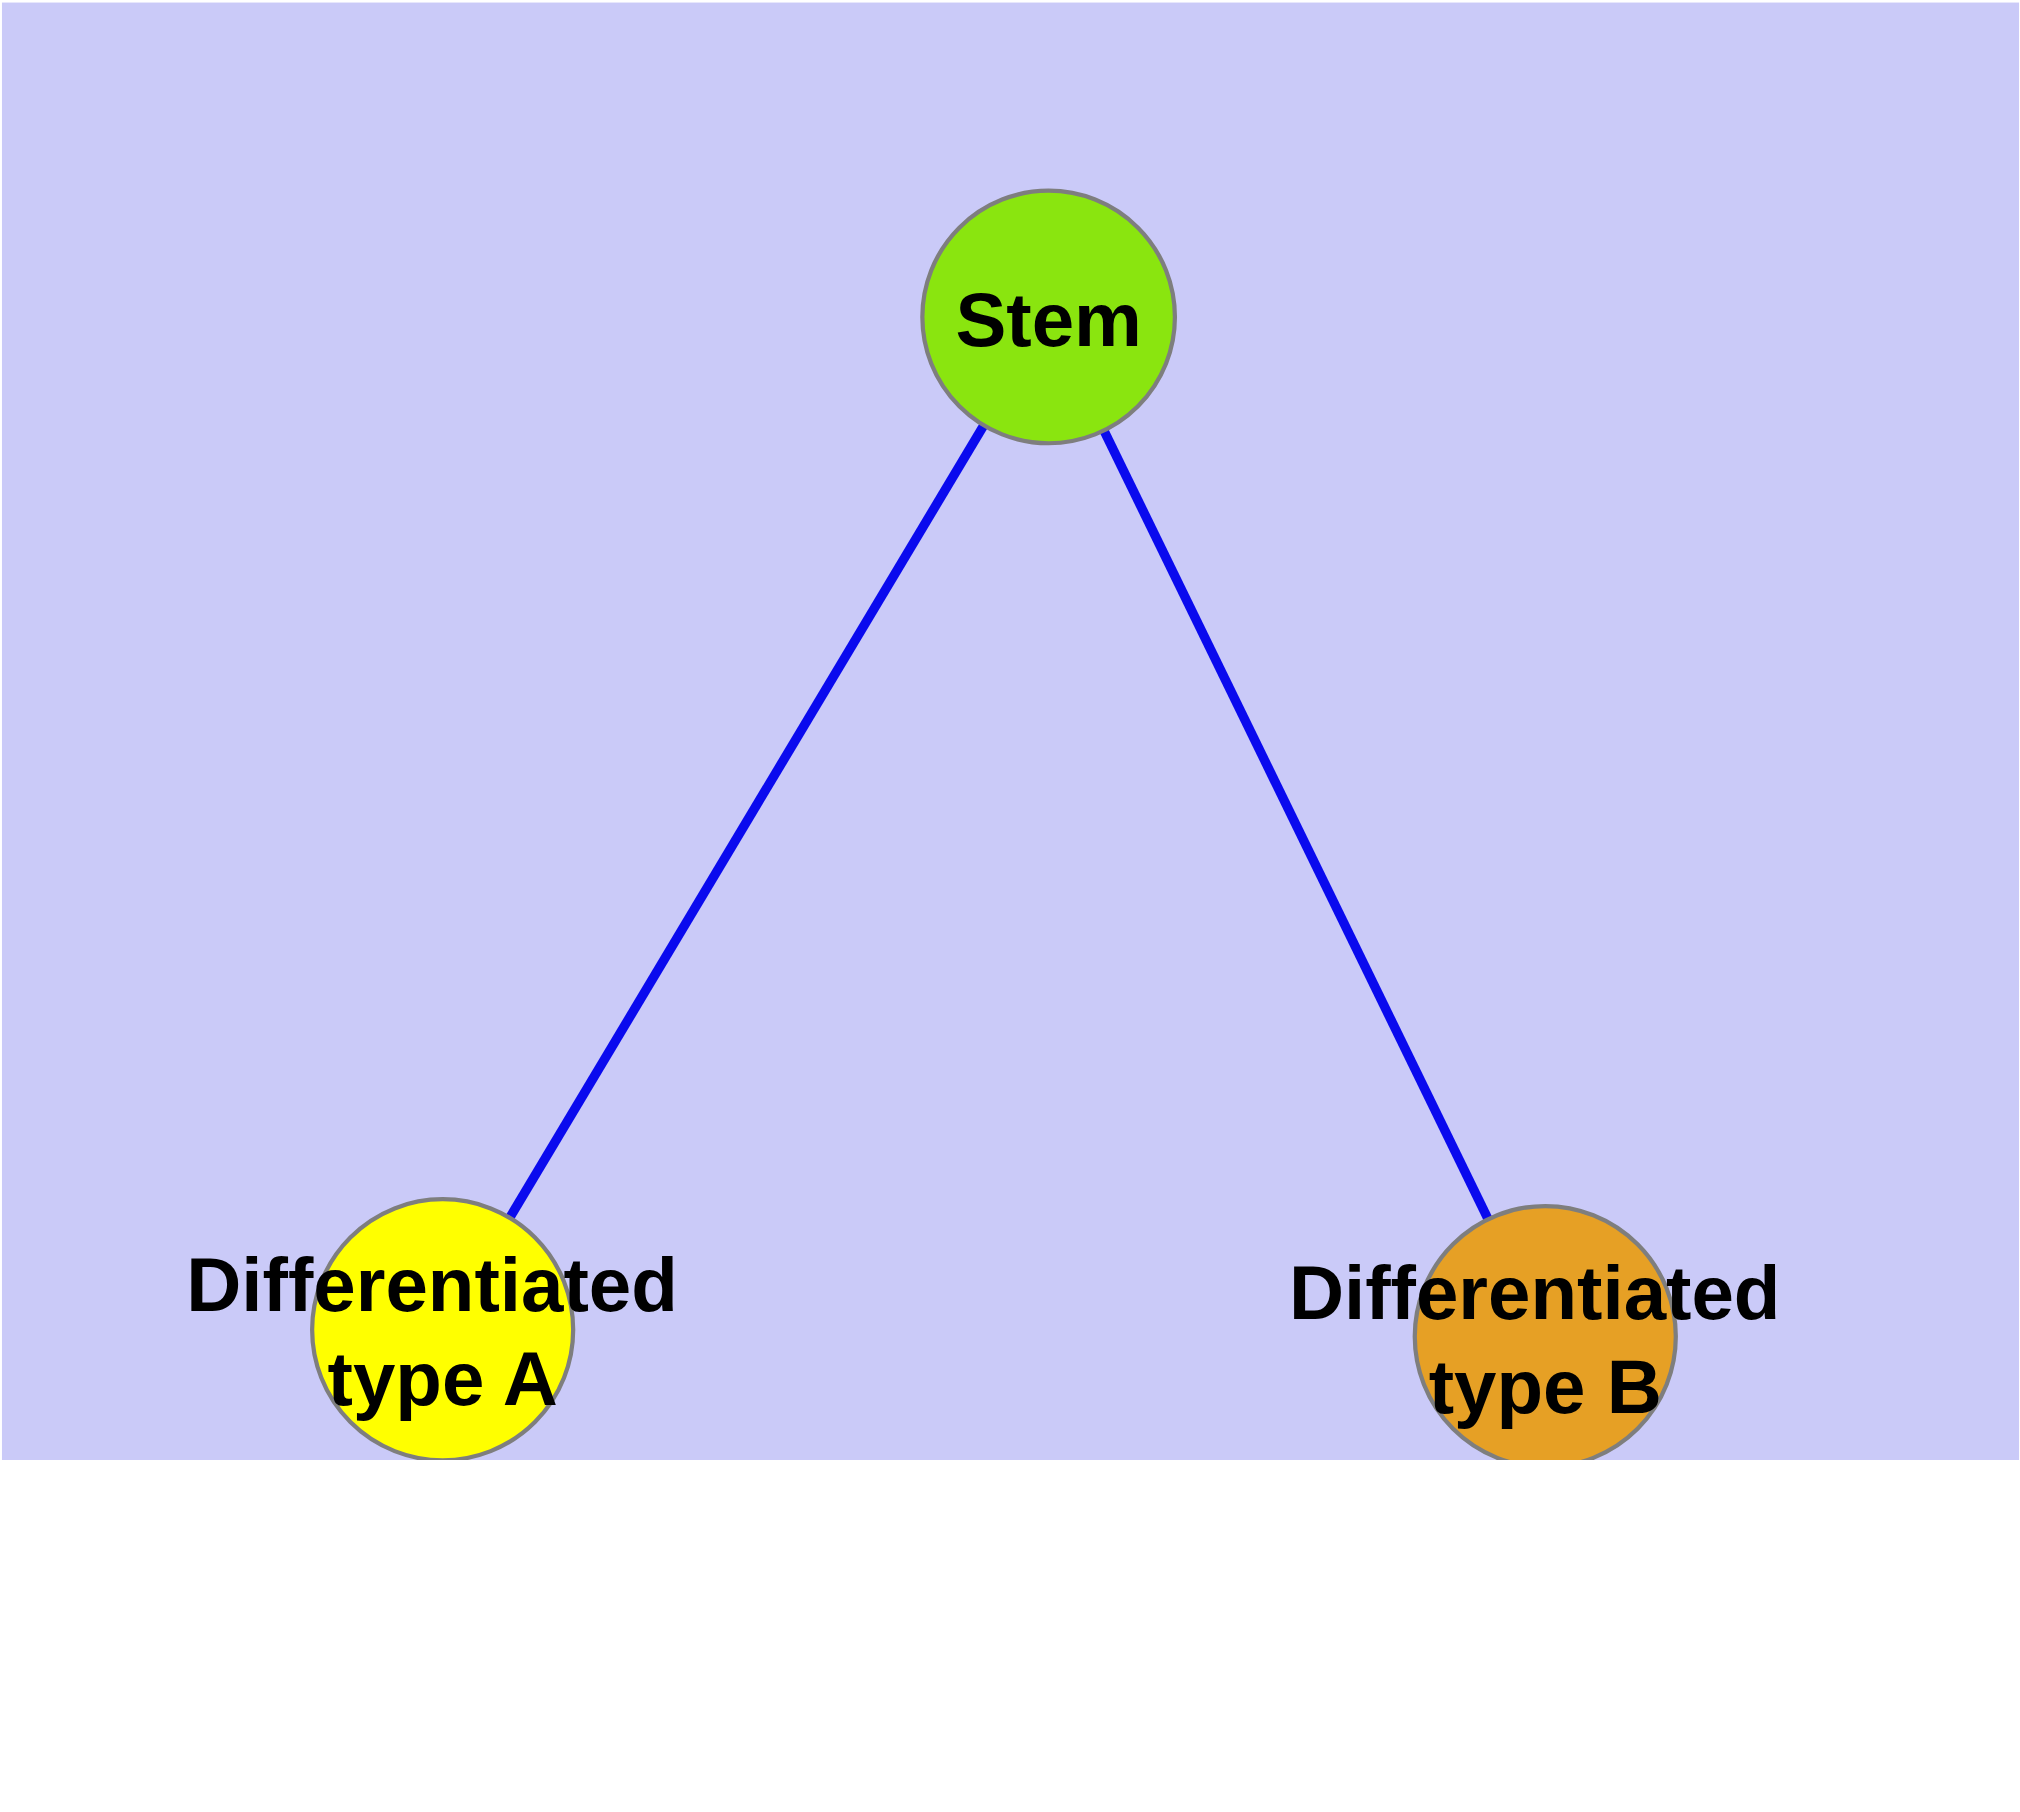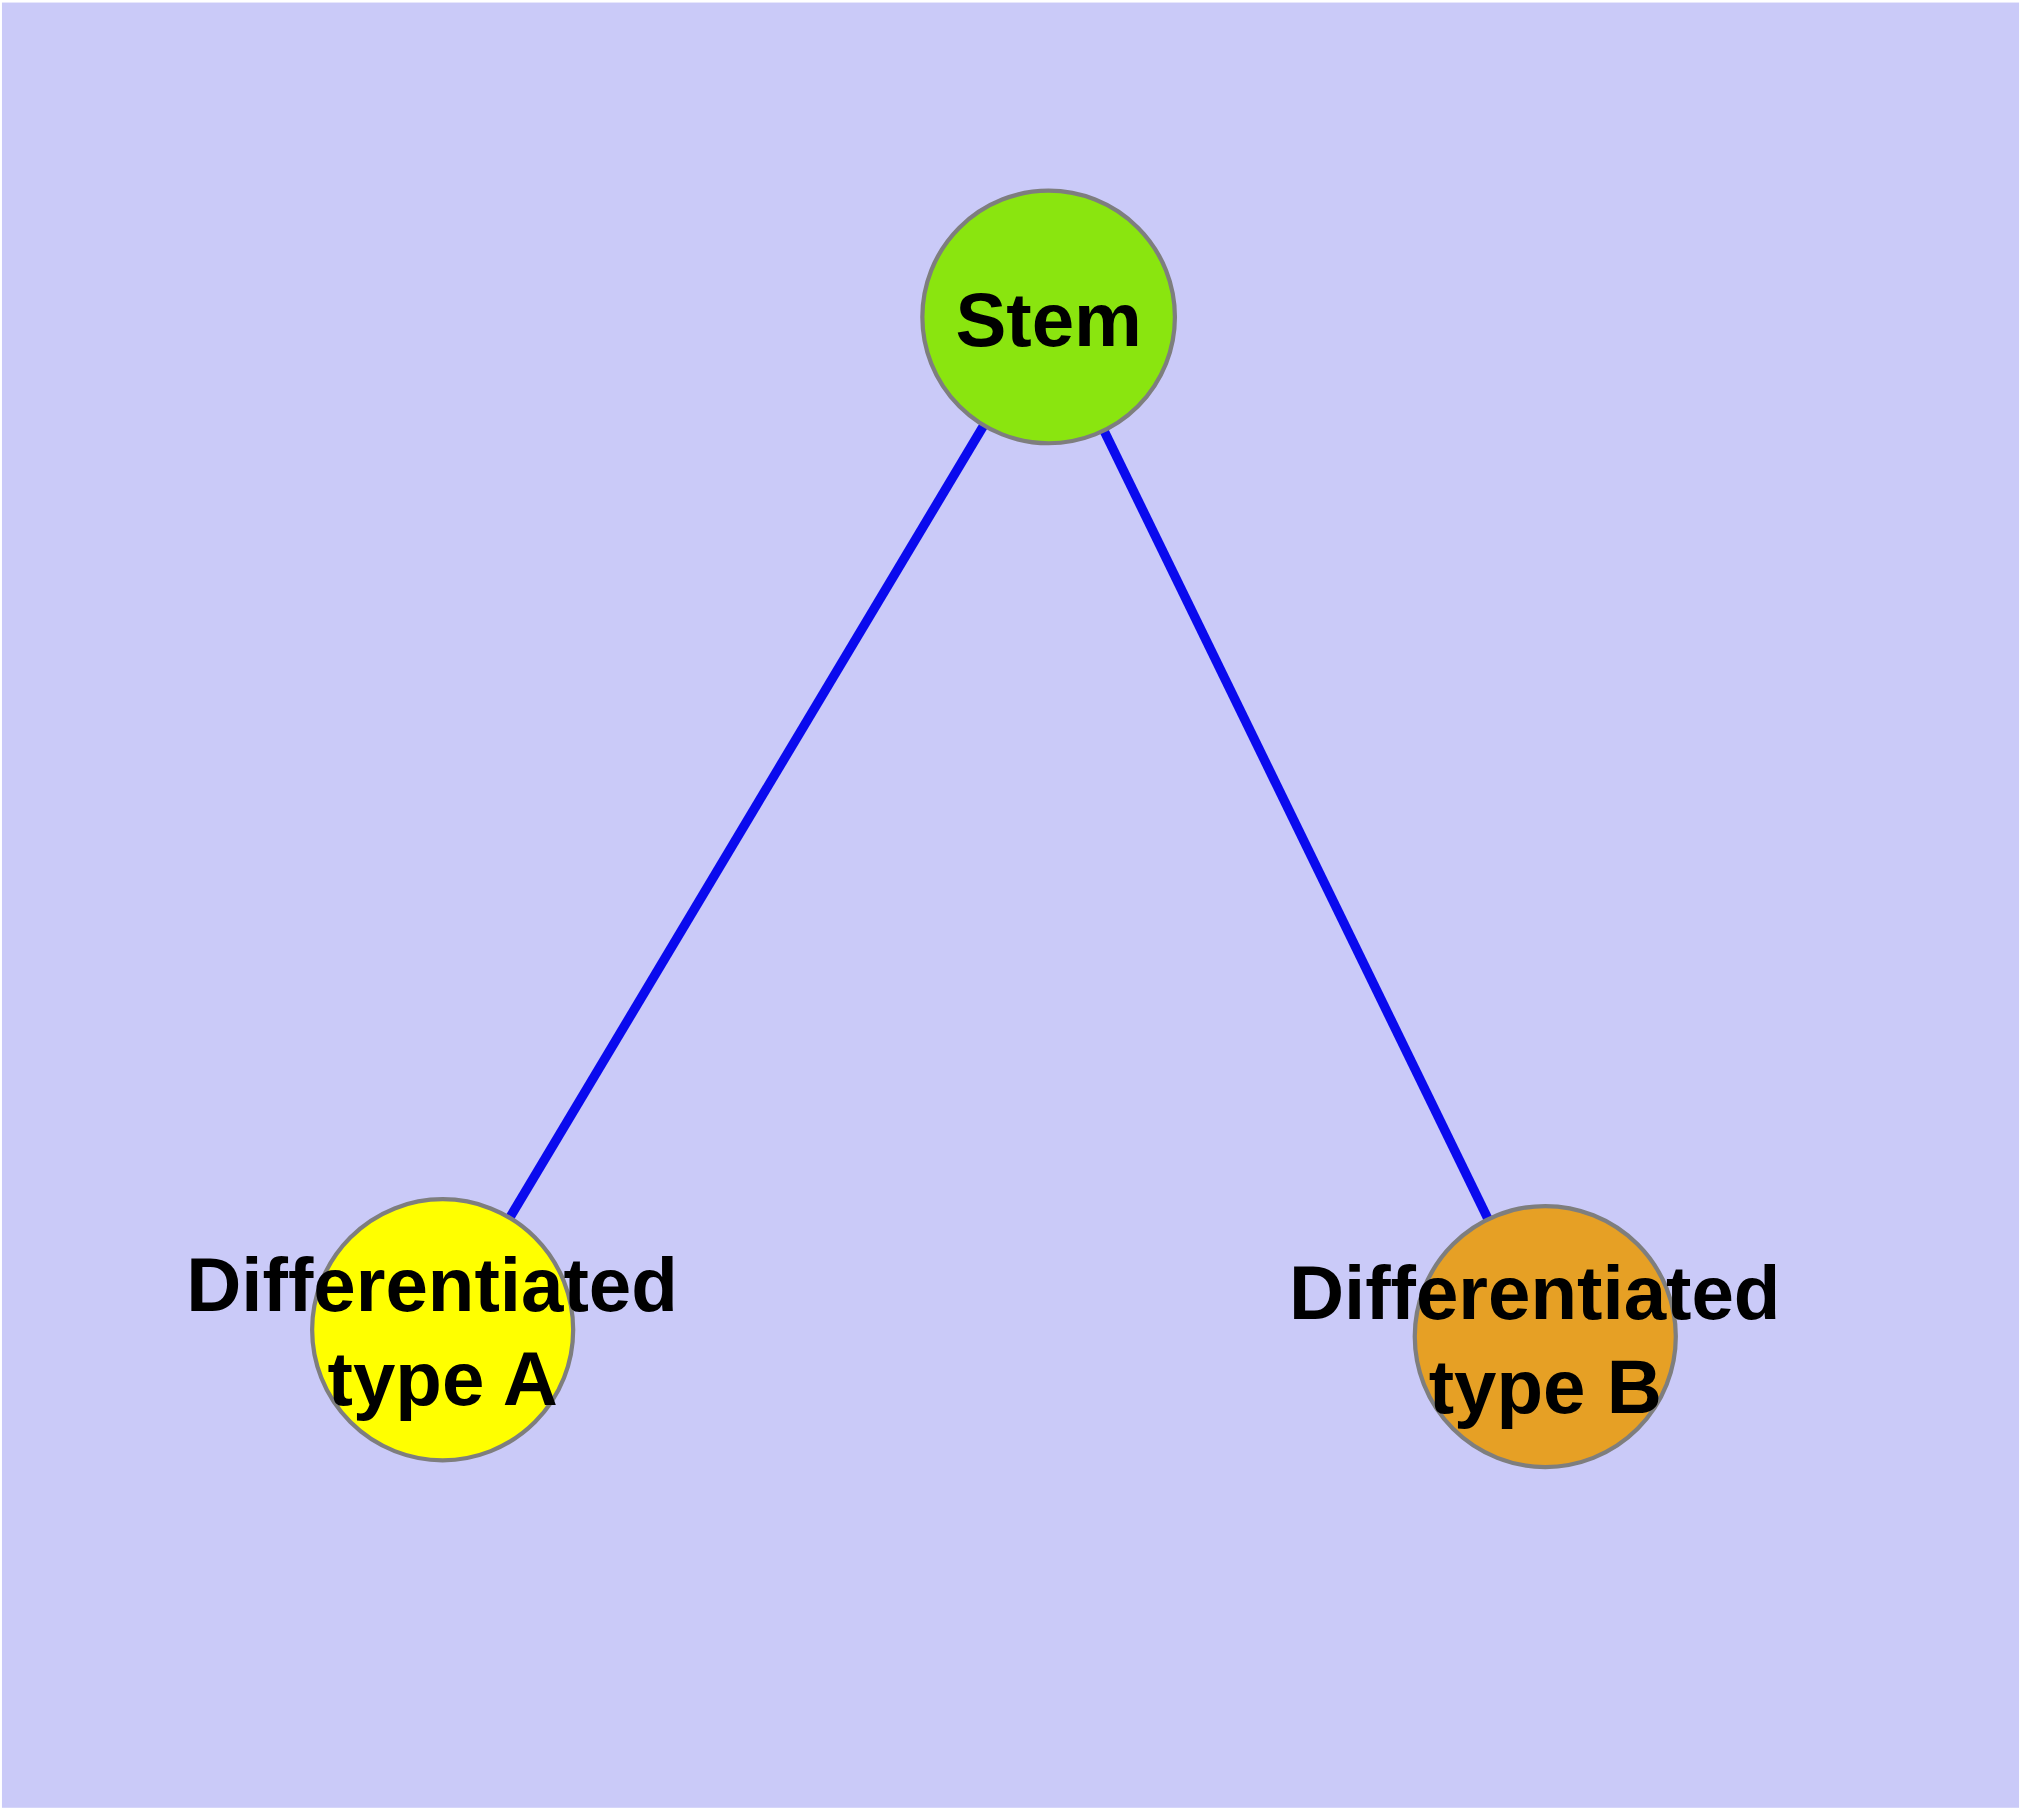--- a/index.html
+++ b/index.html
@@ -2,21 +2,21 @@
 <html style="font-size:13.6px"><head>
 <meta charset="utf-8">
 <style>
   html, body {
     margin: 0;
     padding: 0;
     background: #ffffff;
   }
   .figure-wrap {
     width: 2021px;
-    height: 1812px;
+    height: 1460px;
     background: #ffffff;
     text-decoration: underline;
   }
   svg { display: block; }
   .edge {
     stroke-width: 11;
     stroke-linecap: butt;
     fill: none;
   }
   .node {

